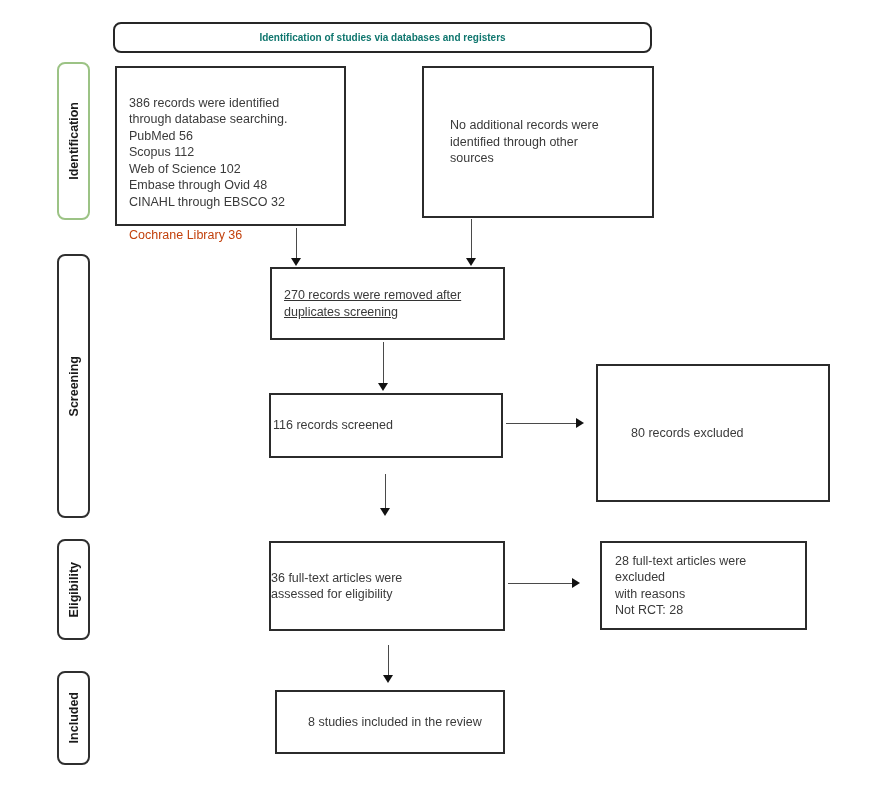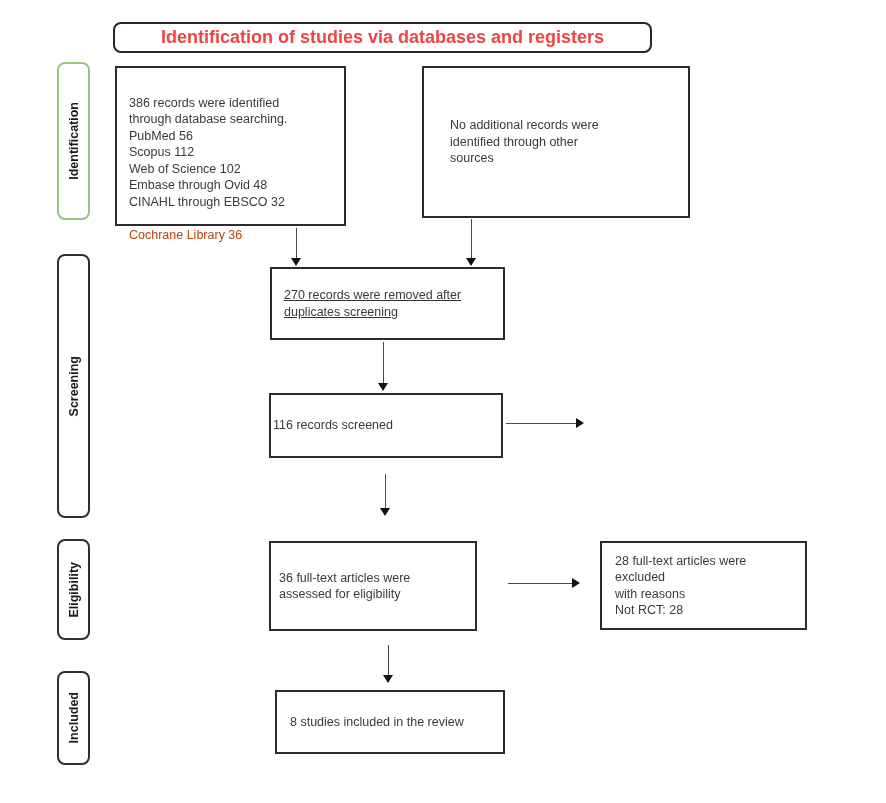--- a/index.html
+++ b/index.html
@@ -16,21 +16,21 @@
   .hbox {
     position: absolute;
     border: 2px solid #262626;
     border-radius: 8px;
     display: flex;
     align-items: center;
     justify-content: center;
     box-sizing: border-box;
     background: #ffffff;
   }
-  .hbox .title { font-weight: bold; font-size: 18px; color: #ef4444; text-align: right; }
+  .hbox .title { font-weight: bold; font-size: 10px; color: #0f766e; text-align: right; }
   .stage-label {
     position: absolute;
     left: 57px;
     width: 33px;
     border: 2px solid #2f2f2f;
     border-radius: 8px;
     box-sizing: border-box;
     background: #ffffff;
     display: flex;
     align-items: center;
@@ -114,48 +114,51 @@
 through database searching.
 PubMed 56
 Scopus 112
 Web of Science 102
 Embase through Ovid 48
 CINAHL through EBSCO 32</span>
       <span style="color: #c2410c;">Cochrane Library 36</span>
     </div>
   </div>
 
-  <div class="node" style="left:422px; top:66px; width:268px; height:152px; padding-left:26px; padding-right:12px;">
+  <div class="node" style="left:422px; top:66px; width:232px; height:152px; padding-left:26px; padding-right:12px;">
     <div class="txt">No additional records were
 identified through other
 sources</div>
   </div>
 
   <div class="node" style="left:270px; top:267px; width:235px; height:73px; padding-left:12px; padding-right:8px;text-decoration:underline;">
     <div class="txt">270 records were removed after
 duplicates screening</div>
   </div>
 
   <div class="node" style="left:269px; top:393px; width:234px; height:65px; padding-left:2px; padding-right:8px;">
     <div class="txt">116 records screened</div>
   </div>
 
+  <div class="node" style="left:596px; top:364px; width:234px; height:138px; padding-left:33px; padding-right:8px;">
+    <div class="txt">80 records excluded</div>
+  </div>
 
-  <div class="node" style="left:269px; top:541px; width:208px; height:90px; padding-left:8px; padding-right:8px;">
+  <div class="node" style="left:269px; top:541px; width:236px; height:90px; padding-left:0; padding-right:8px;">
     <div class="txt">36 full-text articles were
 assessed for eligibility</div>
   </div>
 
   <div class="node" style="left:600px; top:541px; width:207px; height:89px; padding-left:13px; padding-right:6px;">
     <div class="txt">28 full-text articles were excluded
 with reasons
 Not RCT: 28</div>
   </div>
 
-  <div class="node" style="left:275px; top:690px; width:230px; height:64px; padding-left:13px; padding-right:8px;">
+  <div class="node" style="left:275px; top:690px; width:230px; height:64px; padding-left:31px; padding-right:8px;">
     <div class="txt">8 studies included in the review</div>
   </div>
 
   <div class="arrow-v" style="left:291px; top:228px; height:38px;">
     <span class="line"></span>
       <span class="head"></span>
   </div>
   <div class="arrow-v" style="left:466px; top:219px; height:47px;">
     <span class="line"></span>
       <span class="head"></span>

